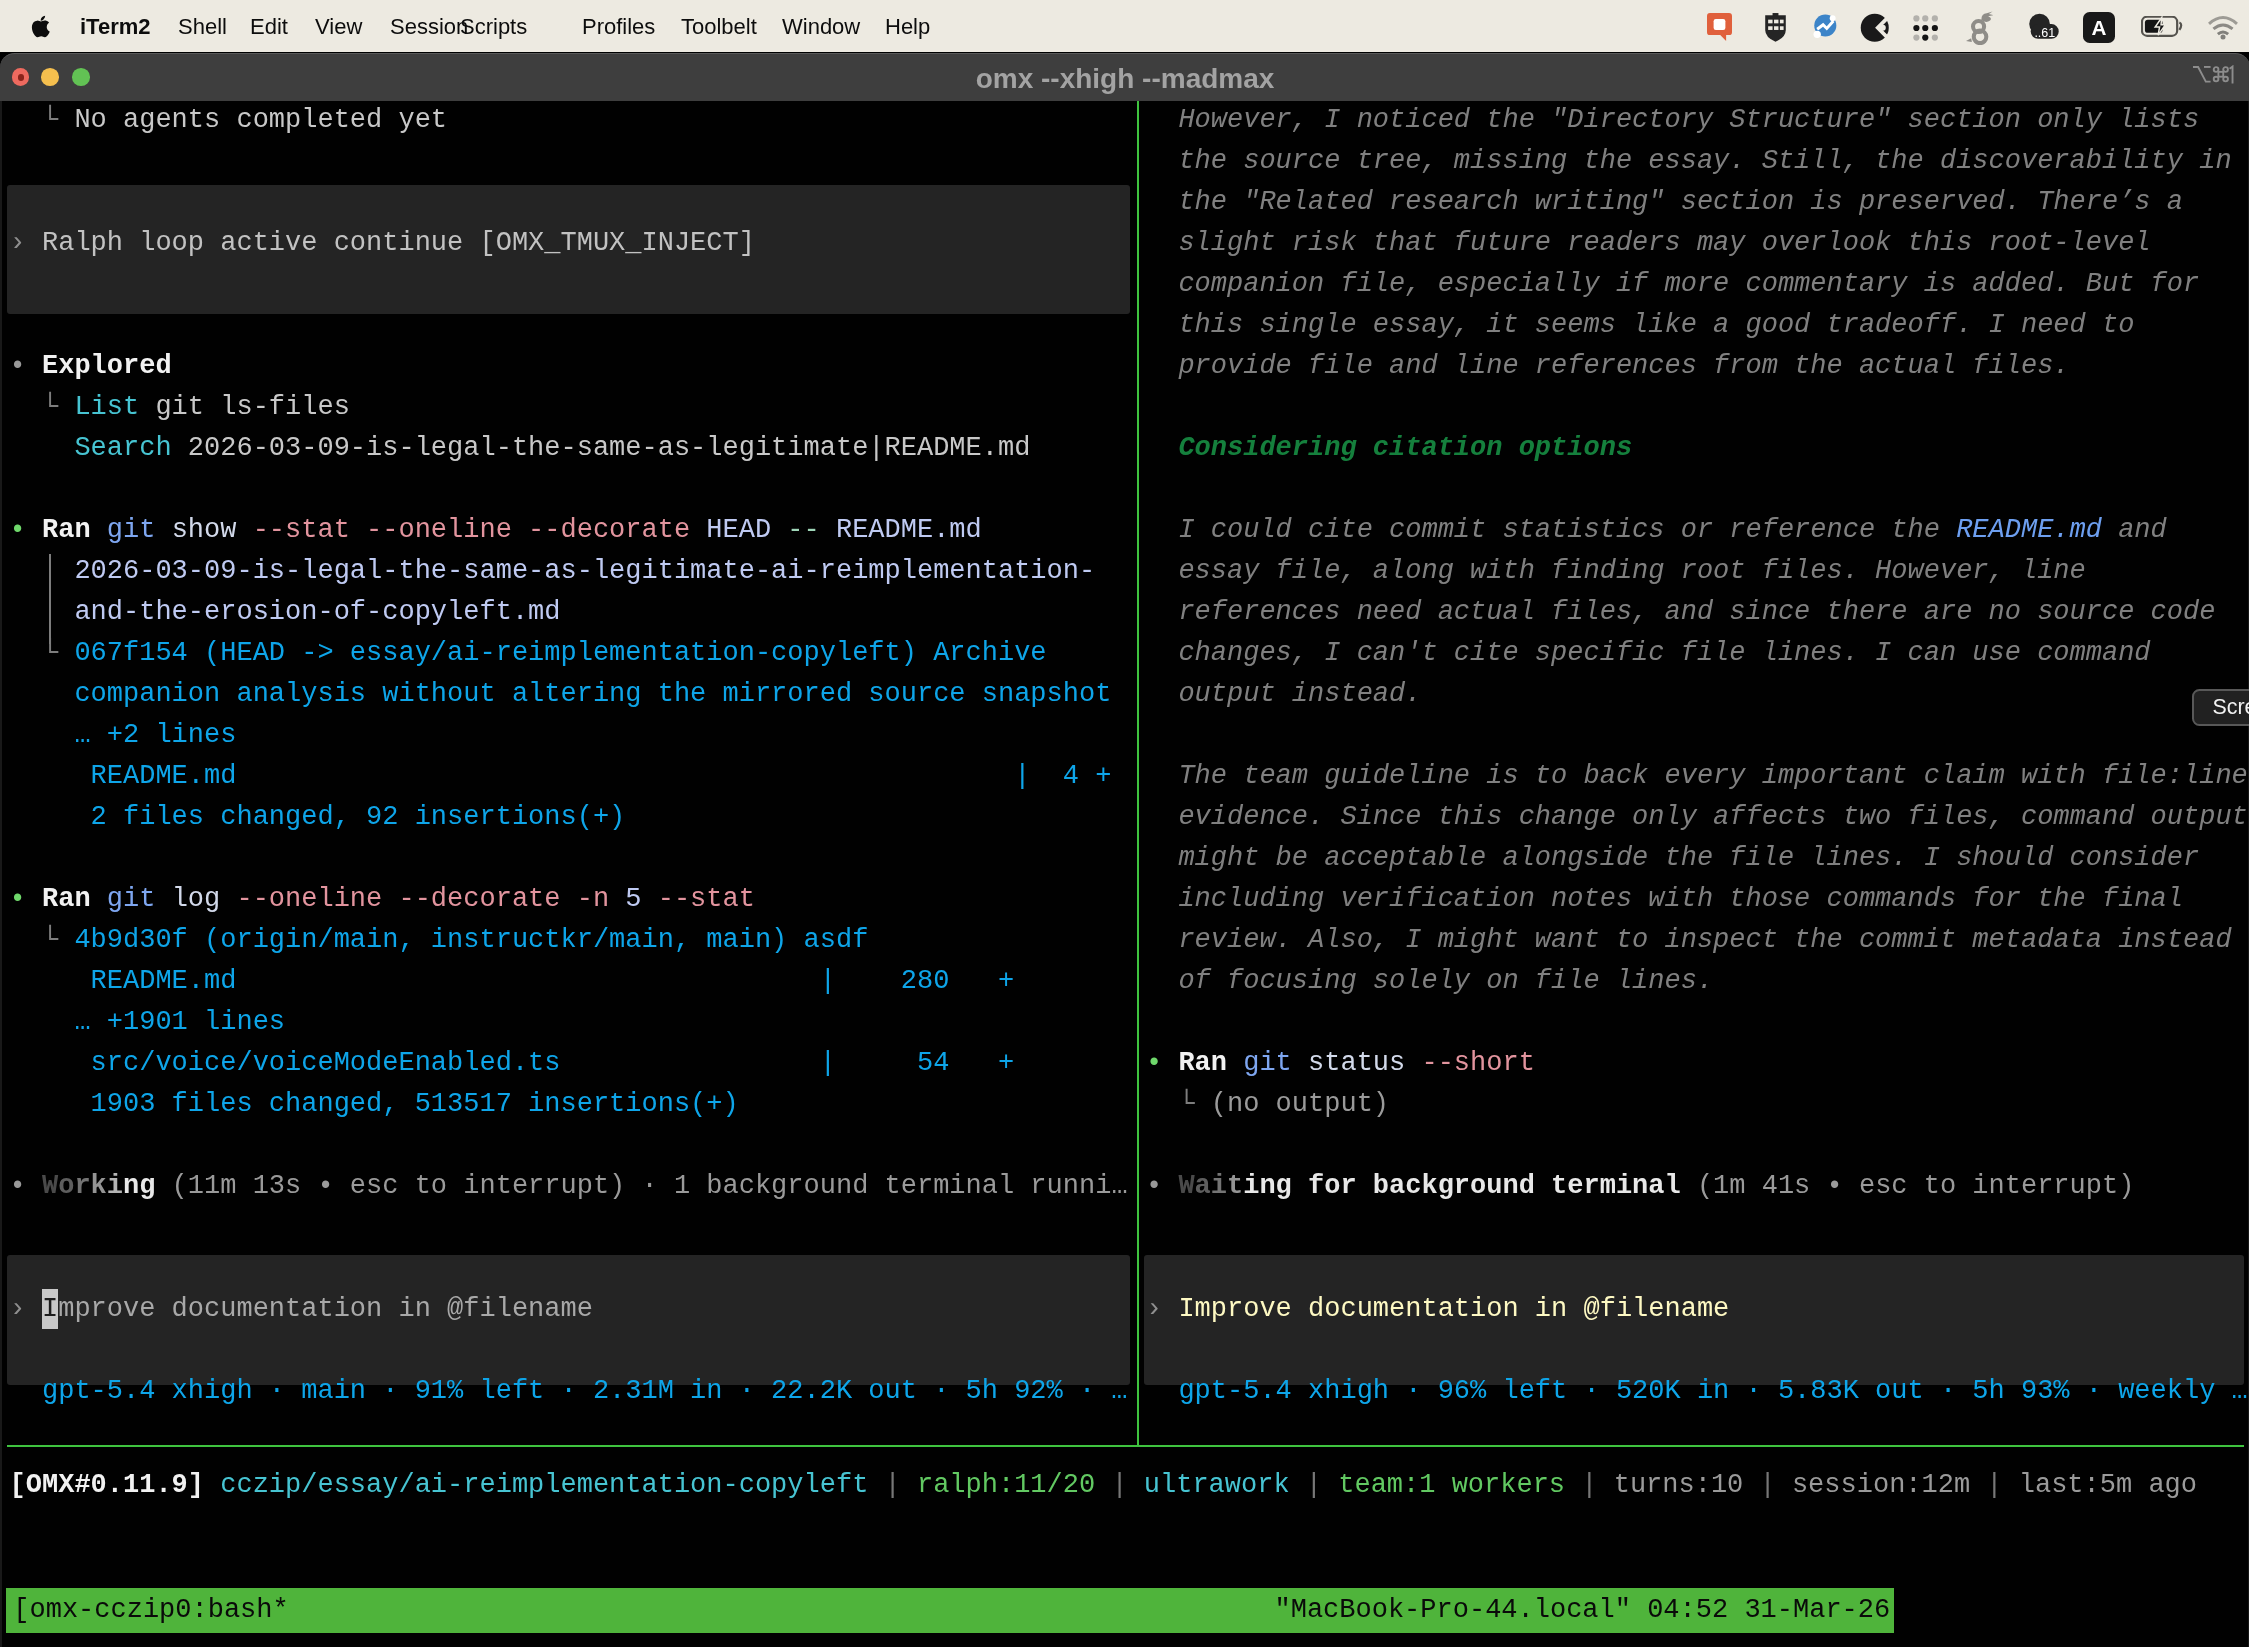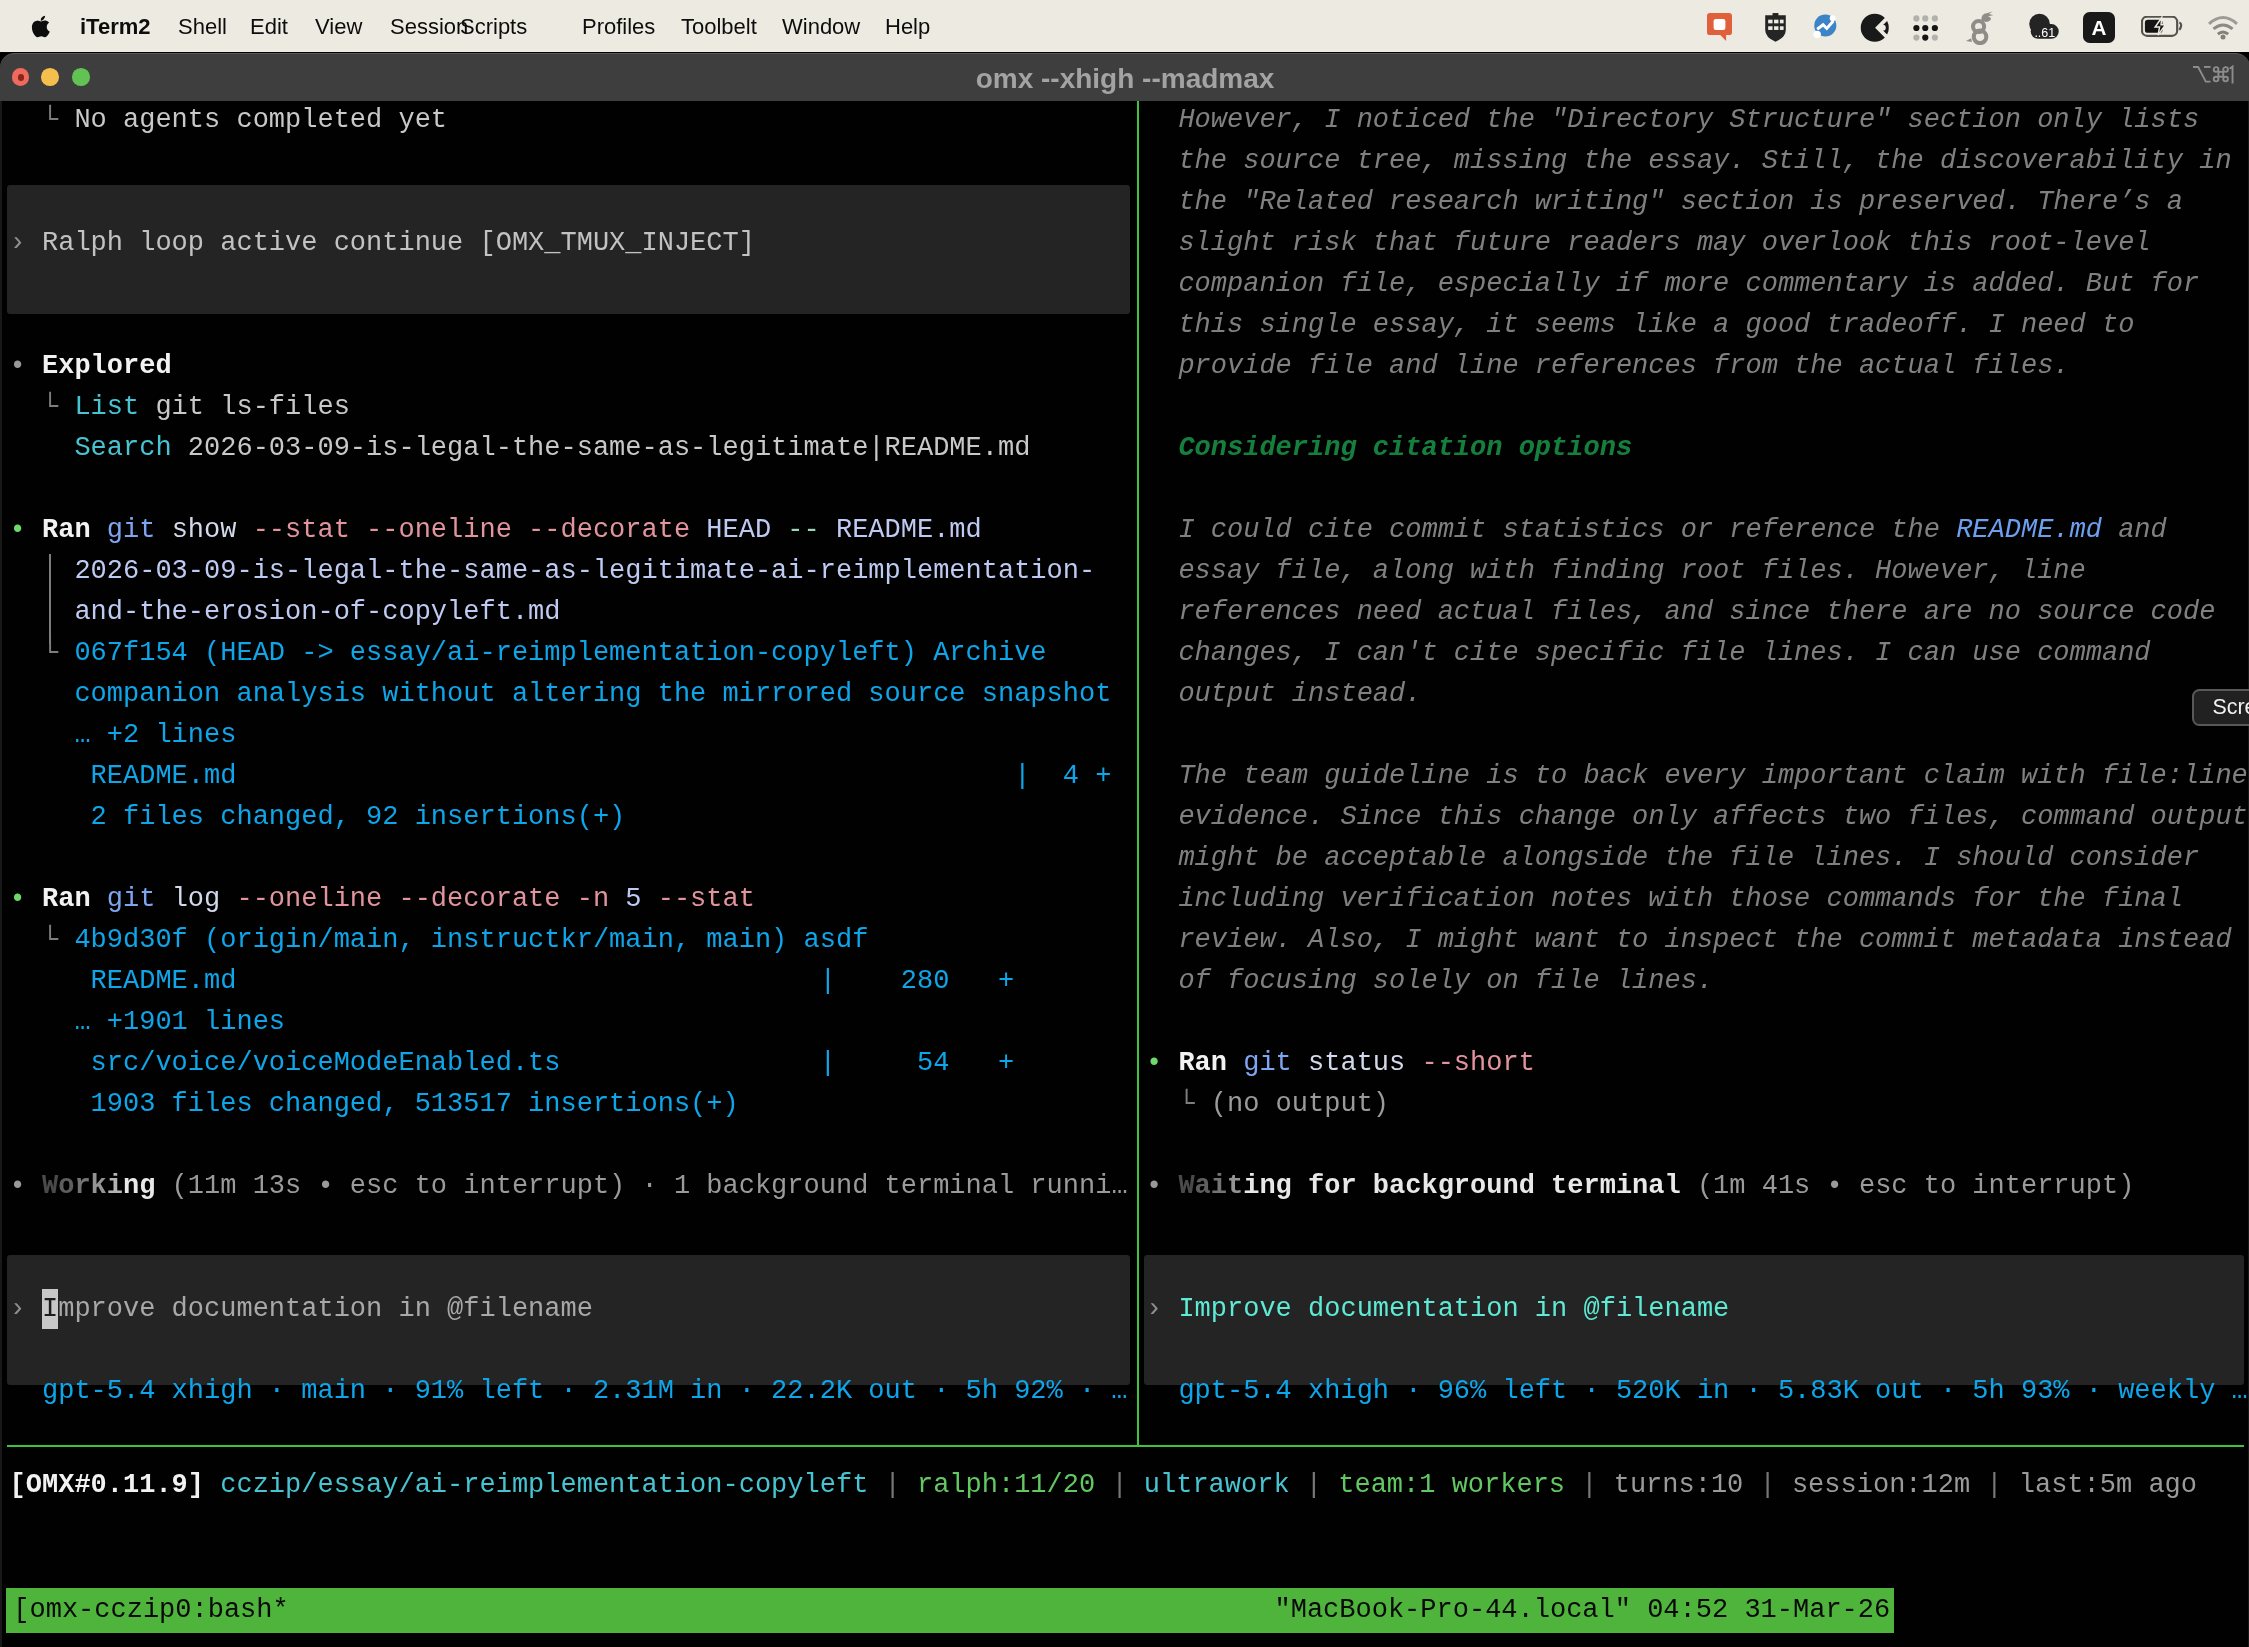--- a/index.html
+++ b/index.html
@@ -20,21 +20,21 @@
 .gyb{color:#989898}
 .cy{color:#47c4d2}
 .bl{color:#7ea6f0}
 .sc{color:#d2d9ea}
 .pk{color:#e2949e}
 .lv{color:#bfcaf2}
 .teal{color:#9fd6b8}
 .pr{color:#8f8f8f}
 .bx{color:#c2c2c2}
 .ph{color:#a8a8a8}
-.phr{color:#5eead4}
+.phr{color:#fef9c3}
 .it{font-style:italic;color:#808080}
 .itb{font-style:italic;font-weight:bold;color:#15803d}
 .itl{font-style:italic;color:#6d9ff0}
 .gn{color:#62c962}
 .sep{color:#777}
 .sh1{color:#4a4a4a;font-weight:bold}
 .sh2{color:#5e5e5e;font-weight:bold}
 .sh3{color:#747474;font-weight:bold}
 .sh4{color:#949494;font-weight:bold}
 .sh5{color:#b4b4b4;font-weight:bold}

